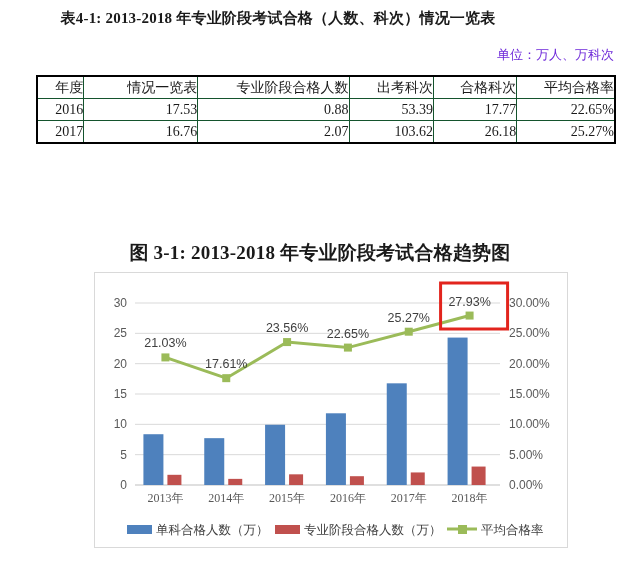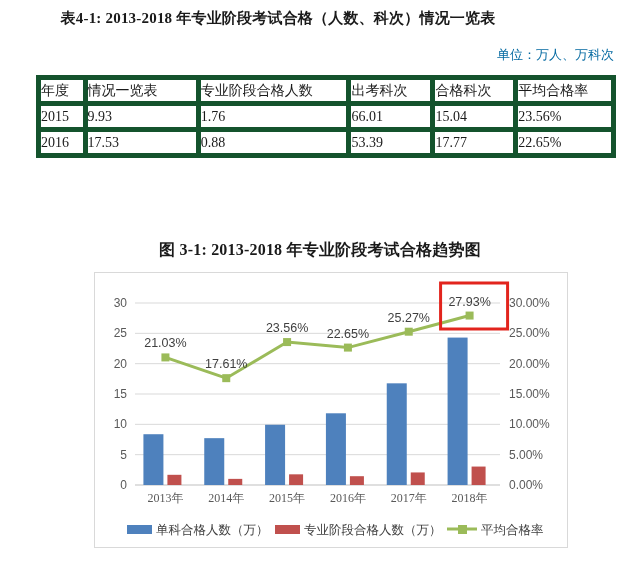--- a/index.html
+++ b/index.html
@@ -6,41 +6,41 @@
   body{
     width:640px;height:570px;position:relative;overflow:hidden;
     font-family:"Liberation Serif","DejaVu Serif",serif;
     color:#1a1a1a;
   }
   .table-caption{
     position:absolute;top:9px;left:0;width:556px;text-align:center;
     font-size:15px;font-weight:bold;letter-spacing:.2px;
   }
   .unit-note{
-    position:absolute;top:46px;right:26px;font-size:13px;color:#0369a1;
+    position:absolute;top:46px;right:26px;font-size:13px;color:#6d28d9;
   }
   table.summary{
     position:absolute;left:36px;top:75px;width:580px;
     border-collapse:collapse;table-layout:fixed;
     font-size:14px;
   }
   table.summary th,table.summary td{
-    border:5px solid #14532d;text-align:left;vertical-align:middle;
+    border:1px solid #14532d;text-align:right;vertical-align:middle;
     height:21px;padding:0;font-weight:normal;white-space:nowrap;
   }
   table.summary{border:2px solid #000;}
   col.c0{width:8.1%}col.c1{width:19.7%}col.c2{width:26.2%}
   col.c3{width:14.6%}col.c4{width:14.4%}col.c5{width:17%}
   .cell-highlight{
     display:inline-block;border:3px solid #e2241d;border-radius:2px;
     padding:0 9px;line-height:15px;margin:-2px 0;
   }
   .figure-caption{
     position:absolute;top:240px;left:0;width:640px;text-align:center;
-    font-size:16px;font-weight:bold;letter-spacing:.2px;
+    font-size:19px;font-weight:bold;letter-spacing:.2px;
   }
   .chart-box{
     position:absolute;left:94px;top:272px;width:472px;height:274px;
     border:1px solid #d9d9d9;background:#fff;
   }
   .chart-box svg{display:block;}
   svg text{font-family:"Liberation Sans","DejaVu Sans",sans-serif;}
   svg text.cjk{font-family:"Liberation Serif","DejaVu Serif",serif;}
 </style>
 </head>
@@ -63,34 +63,34 @@
         <th>年度</th>
         <th>情况一览表</th>
         <th>专业阶段合格人数</th>
         <th>出考科次</th>
         <th>合格科次</th>
         <th>平均合格率</th>
       </tr>
     </thead>
   <tbody>
       <tr>
-        <td>2015</td>
-        <td>9.93</td>
-        <td>1.76</td>
-        <td>66.01</td>
-        <td>15.04</td>
-        <td>23.56%</td>
-      </tr>
-      <tr>
         <td>2016</td>
         <td>17.53</td>
         <td>0.88</td>
         <td>53.39</td>
         <td>17.77</td>
         <td>22.65%</td>
+      </tr>
+      <tr>
+        <td>2017</td>
+        <td>16.76</td>
+        <td>2.07</td>
+        <td>103.62</td>
+        <td>26.18</td>
+        <td>25.27%</td>
       </tr>
     </tbody>
 </table>
 
 <div class="figure-caption">图 3-1: 2013-2018 年专业阶段考试合格趋势图</div>
 
 <div class="chart-box">
     <svg width="472" height="274" viewBox="0 0 472 274">
       <g>
         <line x1="40" y1="212" x2="405" y2="212" stroke="#bfbfbf" stroke-width="1"></line>

